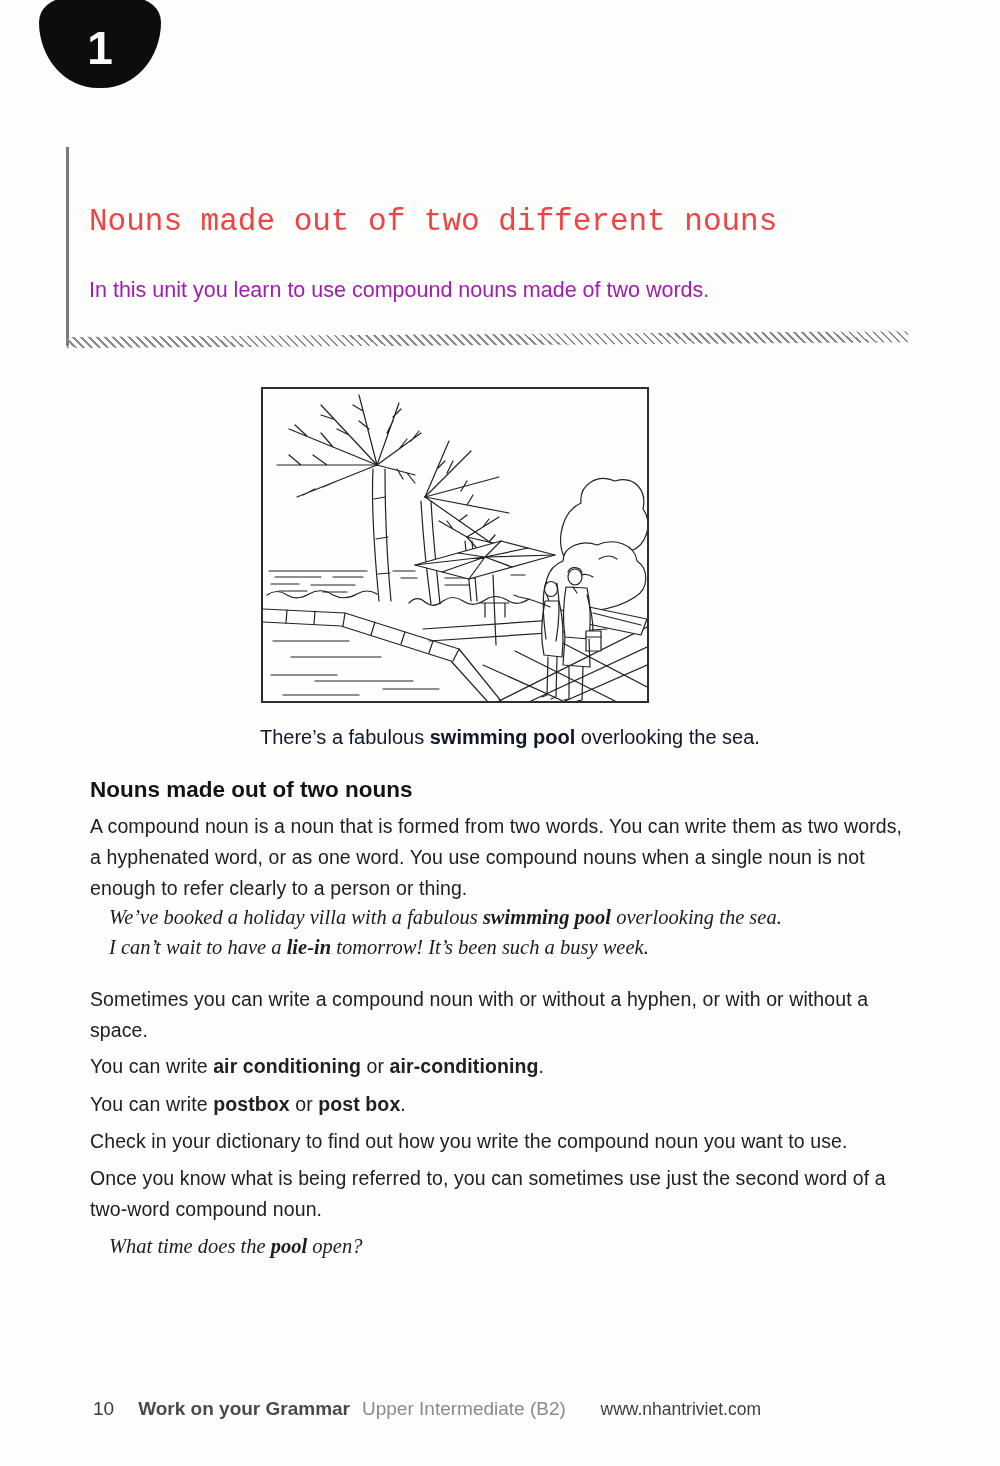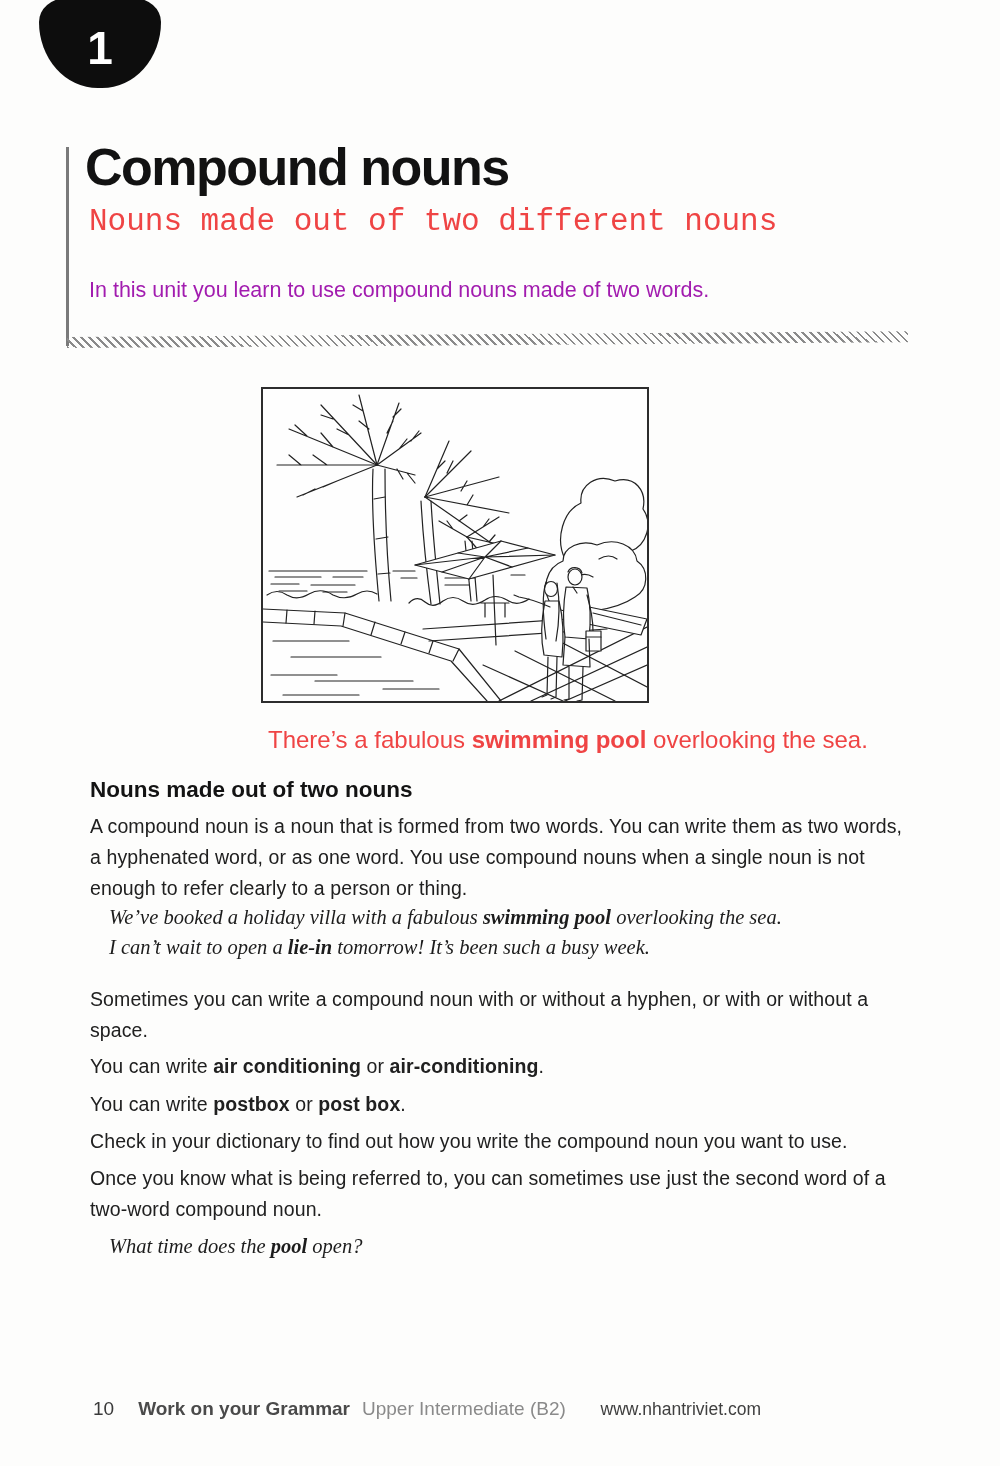--- a/index.html
+++ b/index.html
@@ -48,21 +48,21 @@
     transform:rotate(-0.4deg);transform-origin:left center;
   }
   
   .illustration-frame{
     position:absolute;left:261px;top:387px;width:384px;height:312px;
     border:2px solid #2d2d2d;background:#fefefe;
   }
   .illustration-frame svg{display:block;width:100%;height:100%;}
   .illustration-caption{
     position:absolute;left:260px;top:726px;
-    font-size:24px;color:#ef4444;white-space:nowrap;margin-left:8px;
+    font-size:20px;color:#0f172a;white-space:nowrap;
   }
   
   .section-heading{
     position:absolute;left:90px;top:777px;
     font-size:22.5px;font-weight:700;color:#131313;white-space:nowrap;
   }
   .body-par{
     position:absolute;left:90px;width:822px;
     font-size:19.5px;line-height:31px;color:#202020;letter-spacing:0.1px;
   }
@@ -95,21 +95,20 @@
 </head>
 <body>
 
 <div class="page">
 
   <div class="unit-badge">
     <span>1</span>
   </div>
 
   <div class="title-rule"></div>
-  <div class="page-title">Compound nouns</div>
   <div class="page-subtitle">Nouns made out of two different nouns</div>
   <div class="intro-text">In this unit you learn to use compound nouns made of two words.</div>
 
   <div class="hatched-divider"></div>
 
   <div class="illustration-frame">
     <svg viewBox="0 0 384 312" fill="none" stroke="#222222" stroke-width="1.2" stroke-linecap="round" stroke-linejoin="round">
 
       <path d="M6 182 H104 M130 182 H152 M182 183 H216 M248 186 H262"></path>
       <path d="M12 188 H58 M70 188 H100 M138 189 H154 M182 189 H212"></path>
@@ -188,21 +187,21 @@
   </div>
 
   <div class="illustration-caption"><span>There’s a fabulous </span><span class="b">swimming pool</span><span> overlooking the sea.</span></div>
 
   <div class="section-heading">Nouns made out of two nouns</div>
 
   <div class="body-par p-intro">A compound noun is a noun that is formed from two words. You can write them as two words, a hyphenated word, or as one word. You use compound nouns when a single noun is not enough to refer clearly to a person or thing.</div>
 
   <div class="example ex-block">
     <div><span>We’ve booked a holiday villa with a fabulous </span><span class="b">swimming pool</span><span> overlooking the sea.</span></div>
-    <div><span>I can’t wait to open a </span><span class="b">lie-in</span><span> tomorrow! It’s been such a busy week.</span></div>
+    <div><span>I can’t wait to have a </span><span class="b">lie-in</span><span> tomorrow! It’s been such a busy week.</span></div>
   </div>
 
   <div class="body-par p-hyphen">Sometimes you can write a compound noun with or without a hyphen, or with or without a space.</div>
   <div class="body-par p-air"><span>You can write </span><span class="b">air conditioning</span><span> or </span><span class="b">air-conditioning</span><span>.</span></div>
   <div class="body-par p-dict">Check in your dictionary to find out how you write the compound noun you want to use.</div>
   <div class="body-par p-post"><span>You can write </span><span class="b">postbox</span><span> or </span><span class="b">post box</span><span>.</span></div>
   <div class="body-par p-second">Once you know what is being referred to, you can sometimes use just the second word of a two-word compound noun.</div>
 
   <div class="example ex-pool"><span>What time does the </span><span class="b">pool</span><span> open?</span></div>
 

